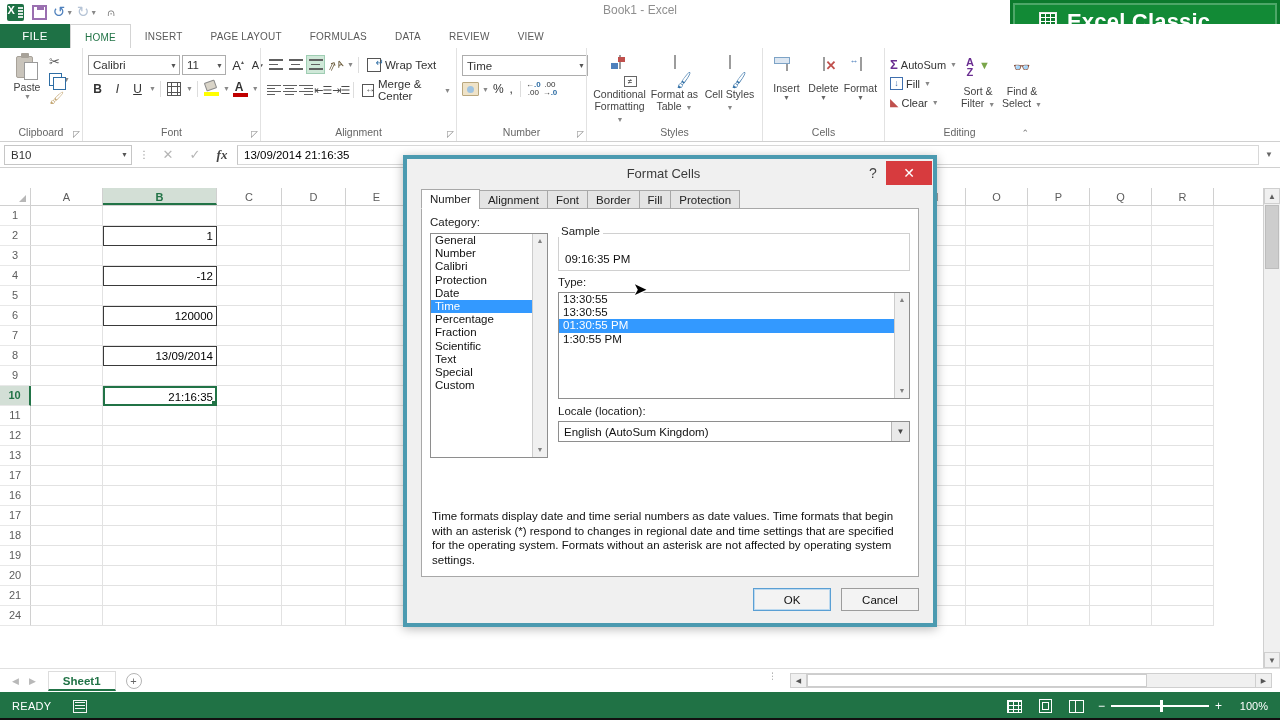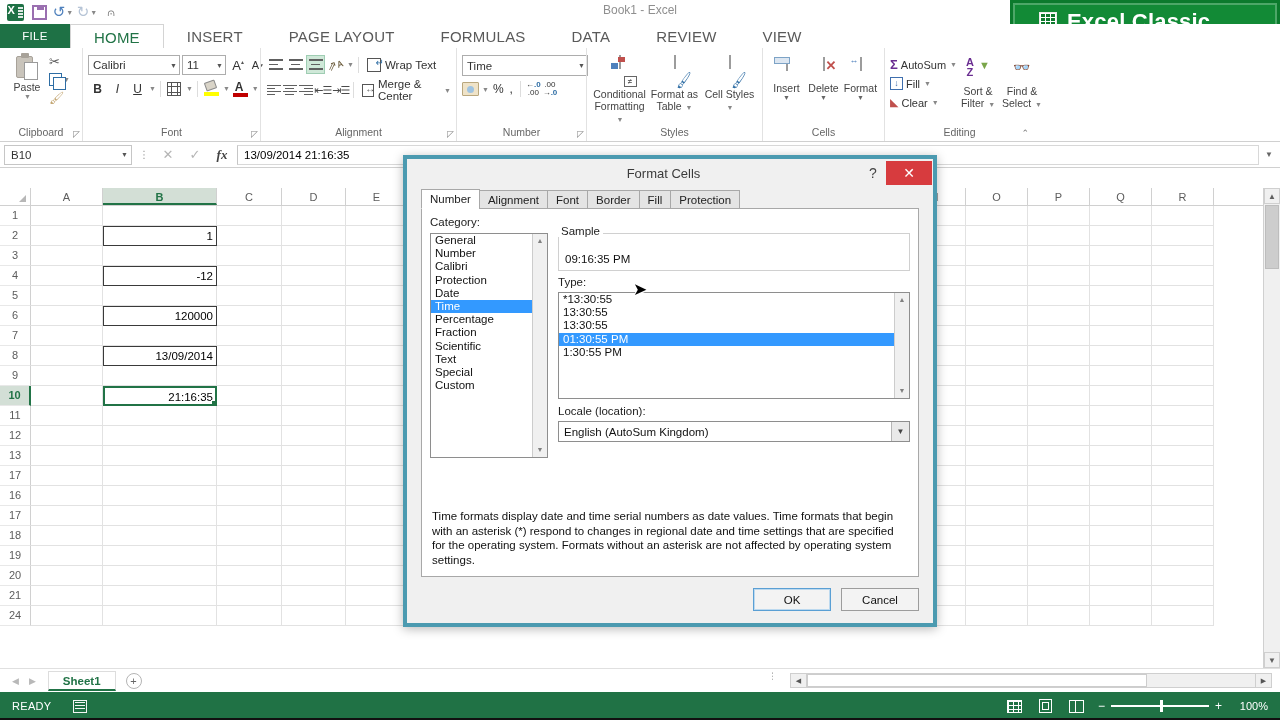--- a/index.html
+++ b/index.html
@@ -55,21 +55,21 @@
   }
   .badge-text { color:#fff; font-size:22px; font-weight:bold; letter-spacing:.2px; }
 
   
   .tabbar { height:24px; background:#fff; display:flex; align-items:flex-end; position:relative; }
   .tab-file {
     background:#1e7145; color:#fff; font-size:11.5px; width:70px; height:24px;
     display:flex;align-items:center;justify-content:center; letter-spacing:.3px;
   }
   .tab {
-    font-size:15px; color:#5a5a5a; padding:0 23px; height:24px;
+    font-size:10px; color:#5a5a5a; padding:0 14px; height:24px;
     display:flex; align-items:center; letter-spacing:.2px;
   }
   .tab.active { color:#217346; background:#fff; border:1px solid #d4d4d4; border-bottom:none; height:25px; margin-bottom:-1px;}
 
   
   .ribbon {
     height:94px; background:#fff; border-bottom:1px solid #d0d0d0;
     display:flex; position:relative;
   }
   .group { position:relative; padding:3px 5px 0; display:flex; flex-direction:column; }
@@ -1163,21 +1163,20 @@
             <div class="cs-dn">▼</div>
           </div>
         </div>
 
         <div class="sample-box"></div>
         <div class="sample-cap lbl">Sample</div>
         <div class="sample-val">09:16:35 PM</div>
 
         <div class="lbl type-lbl">Type:</div>
         <div class="typelist" id="typelist">
-          <div class="tyitem">*13:30:55</div>
             <div class="tyitem">13:30:55</div>
             <div class="tyitem">13:30:55</div>
             <div class="tyitem sel">01:30:55 PM</div>
             <div class="tyitem">1:30:55 PM</div>
             <div class="tyscroll">
             <div class="cs-up">▲</div>
             <div class="cs-dn">▼</div>
           </div>
         </div>
 

